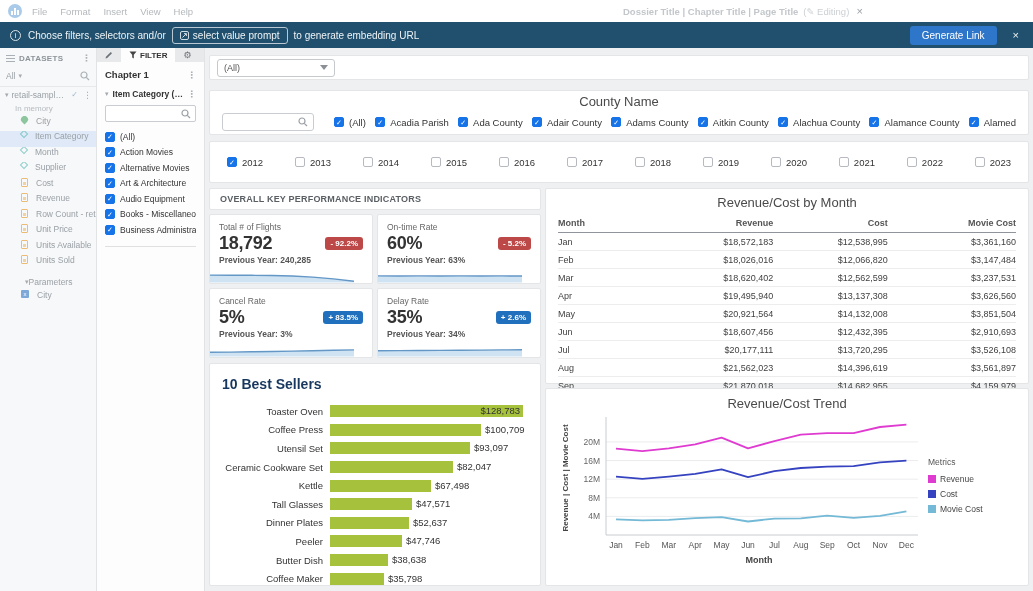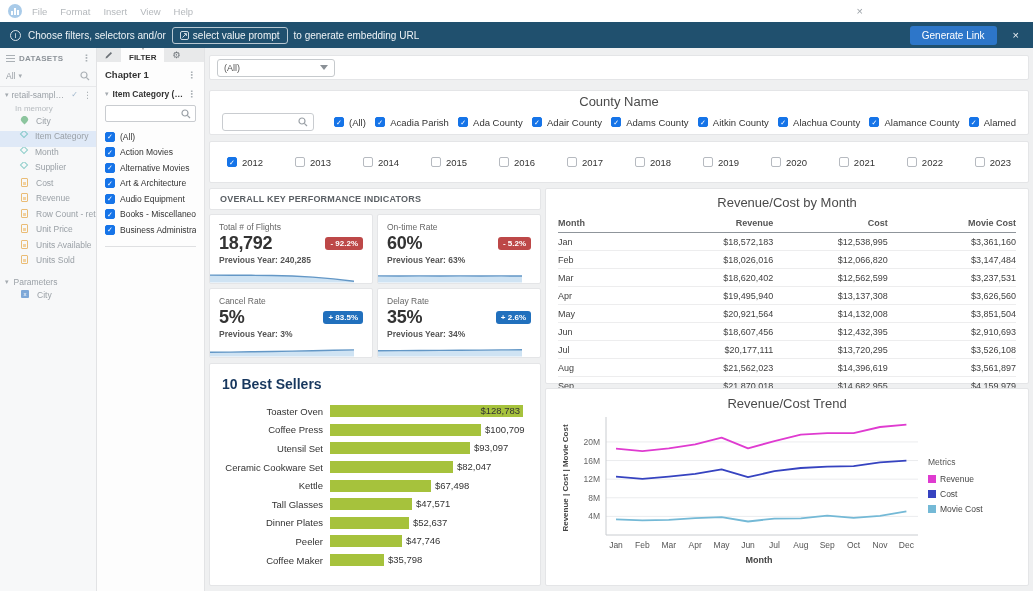--- a/index.html
+++ b/index.html
@@ -36,26 +36,26 @@
   .ds-row .name { overflow:hidden; text-overflow:ellipsis; white-space:nowrap; }
   .ds-check { color:#9fb6cc; font-size:8px; margin-left:auto; }
   .ds-sub { padding:1px 4px 3px 15px; color:#b6bbbf; font-size:8px; }
   .ds-item { display:flex; align-items:flex-start; gap:8px; height:15.5px; padding-left:21px; white-space:nowrap; overflow:hidden; }
   .ds-item.selected { background:#dfe9f7; }
   .diamond { width:6px; height:6px; border:1px solid #57b8b0; transform:rotate(45deg); flex:none; opacity:.65; }
   .pin { width:7px; height:7px; border-radius:50% 50% 50% 0; background:#53a96d; transform:rotate(-45deg); flex:none; opacity:.65; }
   .metric-ic { width:7px; height:9px; border:1px solid #e5a43f; border-radius:1px; position:relative; flex:none; opacity:.7; }
   .metric-ic::after { content:""; position:absolute; left:1px; right:1px; bottom:1px; height:3px; background:#f0c27a; }
   .param-ic { width:8px; height:8px; background:#7ea8d8; border-radius:1px; color:#fff; font-size:6px; display:flex; align-items:center; justify-content:center; flex:none; }
-  .ds-section { display:flex; align-items:center; gap:5px; padding:6px 4px 3px 5px; }
+  .ds-section { display:flex; align-items:center; gap:0; padding:6px 4px 3px 5px;margin-left:20px; }
   
   #filterpanel { width:108px; flex:none; background:#fdfdfd; border-right:1px solid #e2e3e5; display:flex; flex-direction:column; }
   .ftabs { display:flex; background:#e8e9ea; height:14px; flex:none; }
   .ftab { display:flex; align-items:center; justify-content:center; gap:3px; padding:0 8px; font-size:8px; color:#6b7177; }
-  .ftab.active { background:#fdfdfd; font-weight:bold; color:#333;flex-direction:column; }
+  .ftab.active { background:#fdfdfd; font-weight:bold; color:#333; }
   .fbody { padding:7px 8px; }
   .f-chapter { display:flex; align-items:center; font-size:9.5px; font-weight:bold; color:#333; margin-bottom:9px; }
   .f-group { display:flex; align-items:center; gap:4px; font-size:8.5px; font-weight:bold; color:#333; margin-bottom:6px; }
   .f-search { height:17px; border:1px solid #c9ccd0; border-radius:2px; display:flex; align-items:center; padding:0 4px; margin-bottom:7px; background:#fff; }
   .f-search svg, .c-search svg { margin-left:auto; }
   .f-item { height:15.5px; display:flex; align-items:center; gap:5px; font-size:8.5px; color:#333; white-space:nowrap; overflow:hidden; }
   .f-divider { border-top:1px solid #dfe0e2; margin-top:8px; }
   
   .cbbox { width:10px; height:10px; border:1px solid #b6bac0; border-radius:2px; background:#fff; flex:none; display:flex; align-items:center; justify-content:center; }
   .cbbox.on { background:#1674e8; border-color:#1674e8; }
@@ -105,20 +105,24 @@
 </head>
 <body>
 
 <div id="titlebar">
   <div class="logo">
     <i style="left:3px;height:4px"></i>
       <i style="left:6px;height:7px"></i>
       <i style="left:9px;height:5px"></i>
   </div>
   <div id="menubar"><span class="menu-item">File</span><span class="menu-item">Format</span><span class="menu-item">Insert</span><span class="menu-item">View</span><span class="menu-item">Help</span></div>
+  <div id="tb-title">
+    <span>Dossier Title | Chapter Title | Page Title</span>
+    <span class="editing">(✎ Editing)</span>
+  </div>
   <div id="tb-close">×</div>
 </div>
 
 <div id="banner" style="background: rgb(32, 80, 110);">
   <i class="info-circle">i</i>
   <span>Choose filters, selectors and/or</span>
   <button class="prompt-btn">
     <svg width="9" height="9" viewBox="0 0 9 9">
         <rect x="0.5" y="0.5" width="8" height="8" rx="1.5" fill="none" stroke="#cfdbe3"></rect>
         <path d="M2.5 6.5 L6.2 2.8 M4 2.6 h2.4 v2.4" stroke="#cfdbe3" fill="none" stroke-width="1"></path>
@@ -492,20 +496,27 @@
             <div class="bs-track">
               <div class="bs-bar" style="width: 79px; background: rgb(166, 194, 60);"></div>
               <span class="bs-val" style="left: 83px;">$52,637</span>
             </div>
           </div>
           <div class="bs-row">
             <div class="bs-label">Peeler</div>
             <div class="bs-track">
               <div class="bs-bar" style="width: 72px; background: rgb(166, 194, 60);"></div>
               <span class="bs-val" style="left: 76px;">$47,746</span>
+            </div>
+          </div>
+          <div class="bs-row">
+            <div class="bs-label">Butter Dish</div>
+            <div class="bs-track">
+              <div class="bs-bar" style="width: 58px; background: rgb(166, 194, 60);"></div>
+              <span class="bs-val" style="left: 62px;">$38,638</span>
             </div>
           </div>
           <div class="bs-row">
             <div class="bs-label">Coffee Maker</div>
             <div class="bs-track">
               <div class="bs-bar" style="width: 54px; background: rgb(166, 194, 60);"></div>
               <span class="bs-val" style="left: 58px;">$35,798</span>
             </div>
           </div>
         </div>

